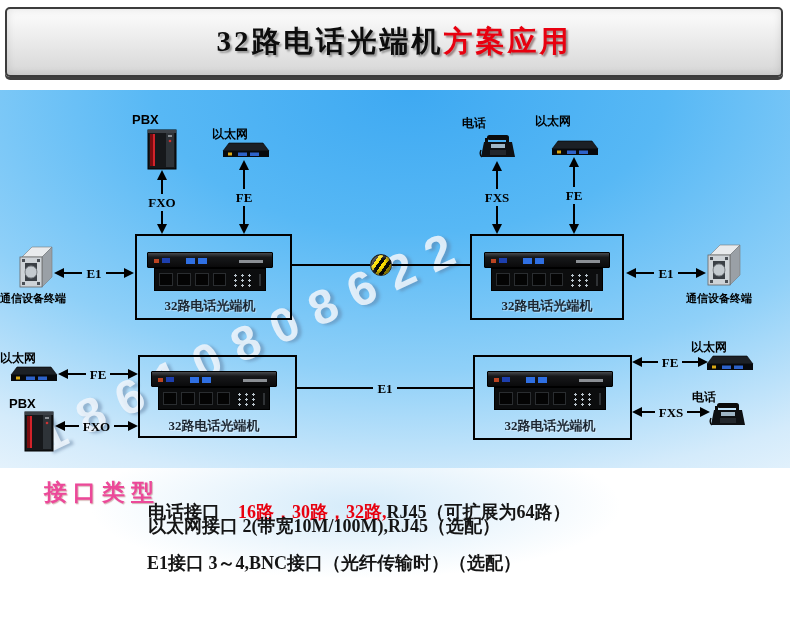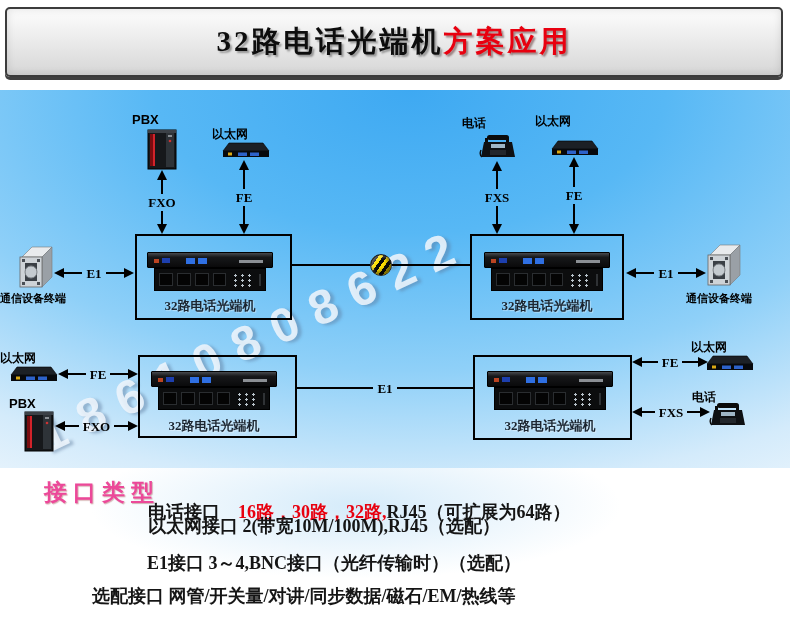--- a/index.html
+++ b/index.html
@@ -403,15 +403,14 @@
   </svg>
 
   <div class="spec-heading" style="left:44px; top:477px;">接口类型</div>
 
   <div class="spec-line" style="left:148px; top:500px;"><span class="lab">电话接口</span><span class="hl">16路，30路，32路,</span><span>RJ45（可扩展为64路）</span></div>
 
   <div class="spec-line" style="left:148px; top:514px;">以太网接口 2(带宽10M/100M),RJ45（选配）</div>
 
   <div class="spec-line" style="left:147px; top:551px;">E1接口 3～4,BNC接口（光纤传输时）（选配）</div>
 
-  <div class="spec-line" style="left:92px; top:584px;">选配接口 网管/开关量/对讲/同步数据/磁石/EM/热线等</div>
 
 </div>
 
 </body></html>

